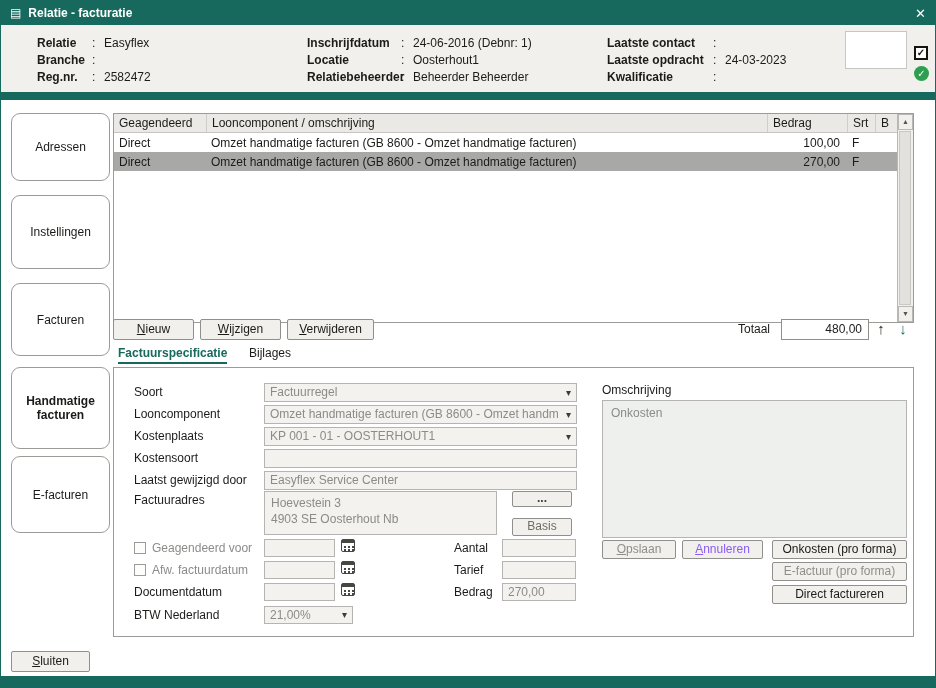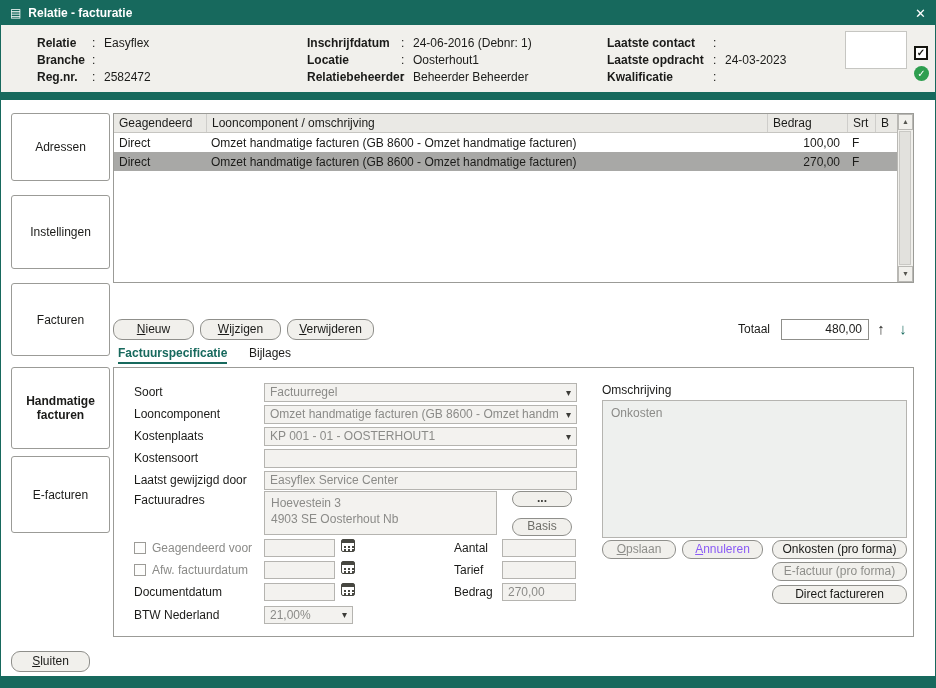--- a/index.html
+++ b/index.html
@@ -20,43 +20,43 @@
   .h-col1 .h-label { width:55px; }
   .h-col2 .h-label { width:94px; }
   .h-col3 .h-label { width:106px; }
   .h-colon { width:12px; }
   .photo-box { position:absolute; top:6px; right:28px; width:62px; height:38px; background:#fff; border:1px solid #c6c6c2; }
   .hdr-checkbox { position:absolute; top:21px; right:7px; width:14px; height:14px; border:2px solid #15150f; background:#fff; color:#15150f; font-size:10px; line-height:10px; font-weight:bold; text-align:center; }
   .hdr-ok { position:absolute; top:41px; right:6px; width:15px; height:15px; border-radius:50%; background:#2e9e4f; color:#fff; font-size:10px; line-height:15px; text-align:center; }
 
   .divider { position:absolute; top:91px; left:0; width:100%; height:8px; background:#17695d; }
 
-  .side-tab { position:absolute; left:10px; width:99px; background:#fff; border:1px solid #9b9b97; border-radius:3px; display:flex; align-items:center; justify-content:center; text-align:center; padding:4px; }
+  .side-tab { position:absolute; left:10px; width:99px; background:#fff; border:1px solid #9b9b97; border-radius:9px; display:flex; align-items:center; justify-content:center; text-align:center; padding:4px; }
   .side-tab.active { font-weight:bold; }
   .tab-adressen { top:112px; height:68px; }
   .tab-instellingen { top:194px; height:74px; }
   .tab-facturen { top:282px; height:73px; }
   .tab-handmatige { top:366px; height:82px; }
   .tab-efacturen { top:455px; height:77px; }
 
-  .grid-box { position:absolute; left:112px; top:112px; width:801px; height:170px; border:1px solid #9b9b97; background:#fff; }
+  .grid-box { position:absolute; left:112px; top:112px; width:801px; height:210px; border:1px solid #9b9b97; background:#fff; }
   .grid-main { position:absolute; left:0; top:0; right:16px; bottom:0; overflow:hidden; }
   .grid-header { display:grid; grid-template-columns:92px 1fr 80px 28px 22px; height:19px; background:#eae9e5; border-bottom:1px solid #c6c5c1; align-items:center; }
   .grid-header > div { padding-left:5px; height:100%; line-height:18px; white-space:nowrap; overflow:hidden; }
   .grid-header > div + div { border-left:1px solid #cfcecb; }
   .grid-row { display:grid; grid-template-columns:92px 1fr 80px 28px 22px; height:19px; align-items:center; }
   .grid-row > div { padding-left:5px; white-space:nowrap; overflow:hidden; }
   .grid-row .cell-bedrag { text-align:right; padding-right:7px; padding-left:0; }
   .grid-row.selected { background:#a8a8a6; }
   .vscroll { position:absolute; top:0; right:0; bottom:0; width:16px; background:#f1f0ec; border-left:1px solid #b9b8b4; }
   .vs-btn { position:absolute; left:0; width:15px; height:16px; background:#f1f0ec; border:1px solid #b9b8b4; color:#55554f; font-size:7px; text-align:center; line-height:14px; }
   .vs-up { top:0; } .vs-down { bottom:0; }
   .vs-thumb { position:absolute; left:1px; right:2px; top:17px; bottom:17px; background:#e2e1dd; border:1px solid #c9c8c4; }
 
-  .btn { background:#f1f0ec; border:1px solid #8f8f8b; border-radius:9px; text-align:center; height:21px; line-height:19px; cursor:default; }
+  .btn { background:#f1f0ec; border:1px solid #8f8f8b; border-radius:2px; text-align:center; height:21px; line-height:19px; cursor:default; }
   .ul { display:inline-block; }
   .ul::first-letter { text-decoration:underline; }
   .btn-nieuw { position:absolute; left:112px; top:318px; width:81px; }
   .btn-wijzigen { position:absolute; left:199px; top:318px; width:81px; }
   .btn-verwijderen { position:absolute; left:286px; top:318px; width:87px; }
 
   .totaal-label { position:absolute; left:737px; top:321px; }
   .totaal-box { position:absolute; left:780px; top:318px; width:88px; height:21px; background:#fff; border:1px solid #8f8f8b; text-align:right; line-height:19px; padding-right:6px; }
   .arr { position:absolute; top:317px; width:20px; height:22px; font-size:15px; font-weight:bold; text-align:center; line-height:22px; }
   .arr-up { left:870px; color:#2b2b28; }

